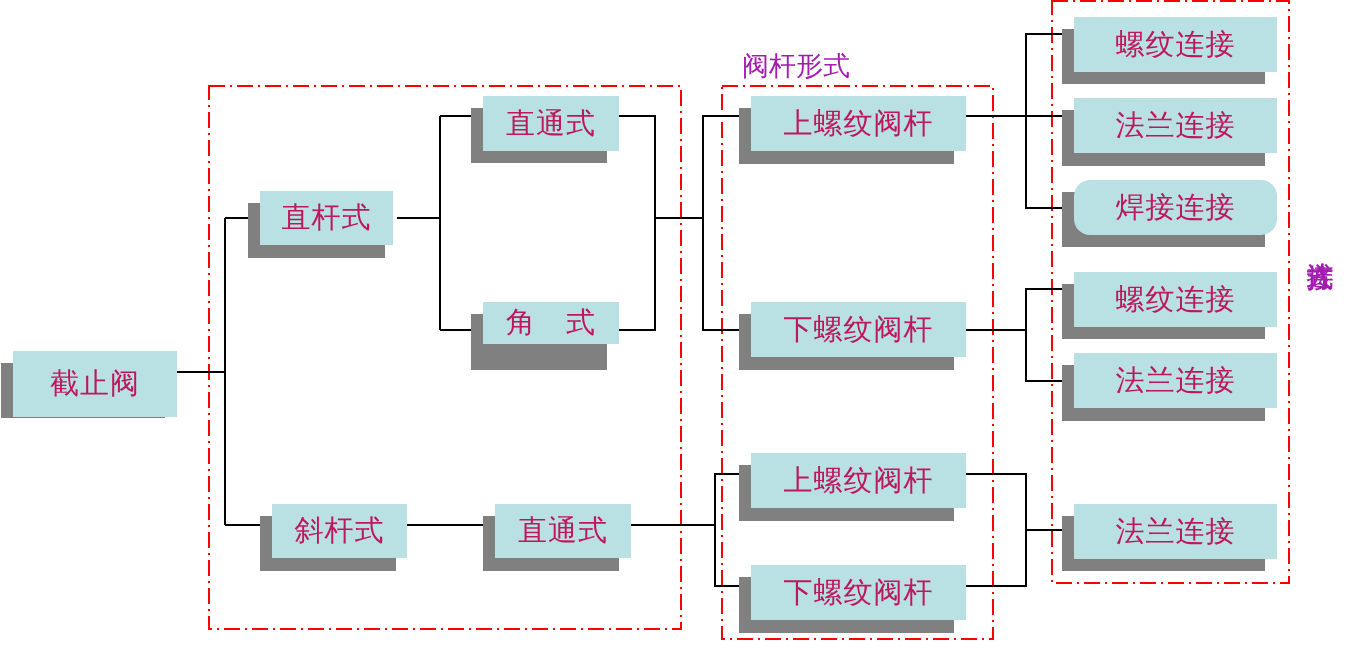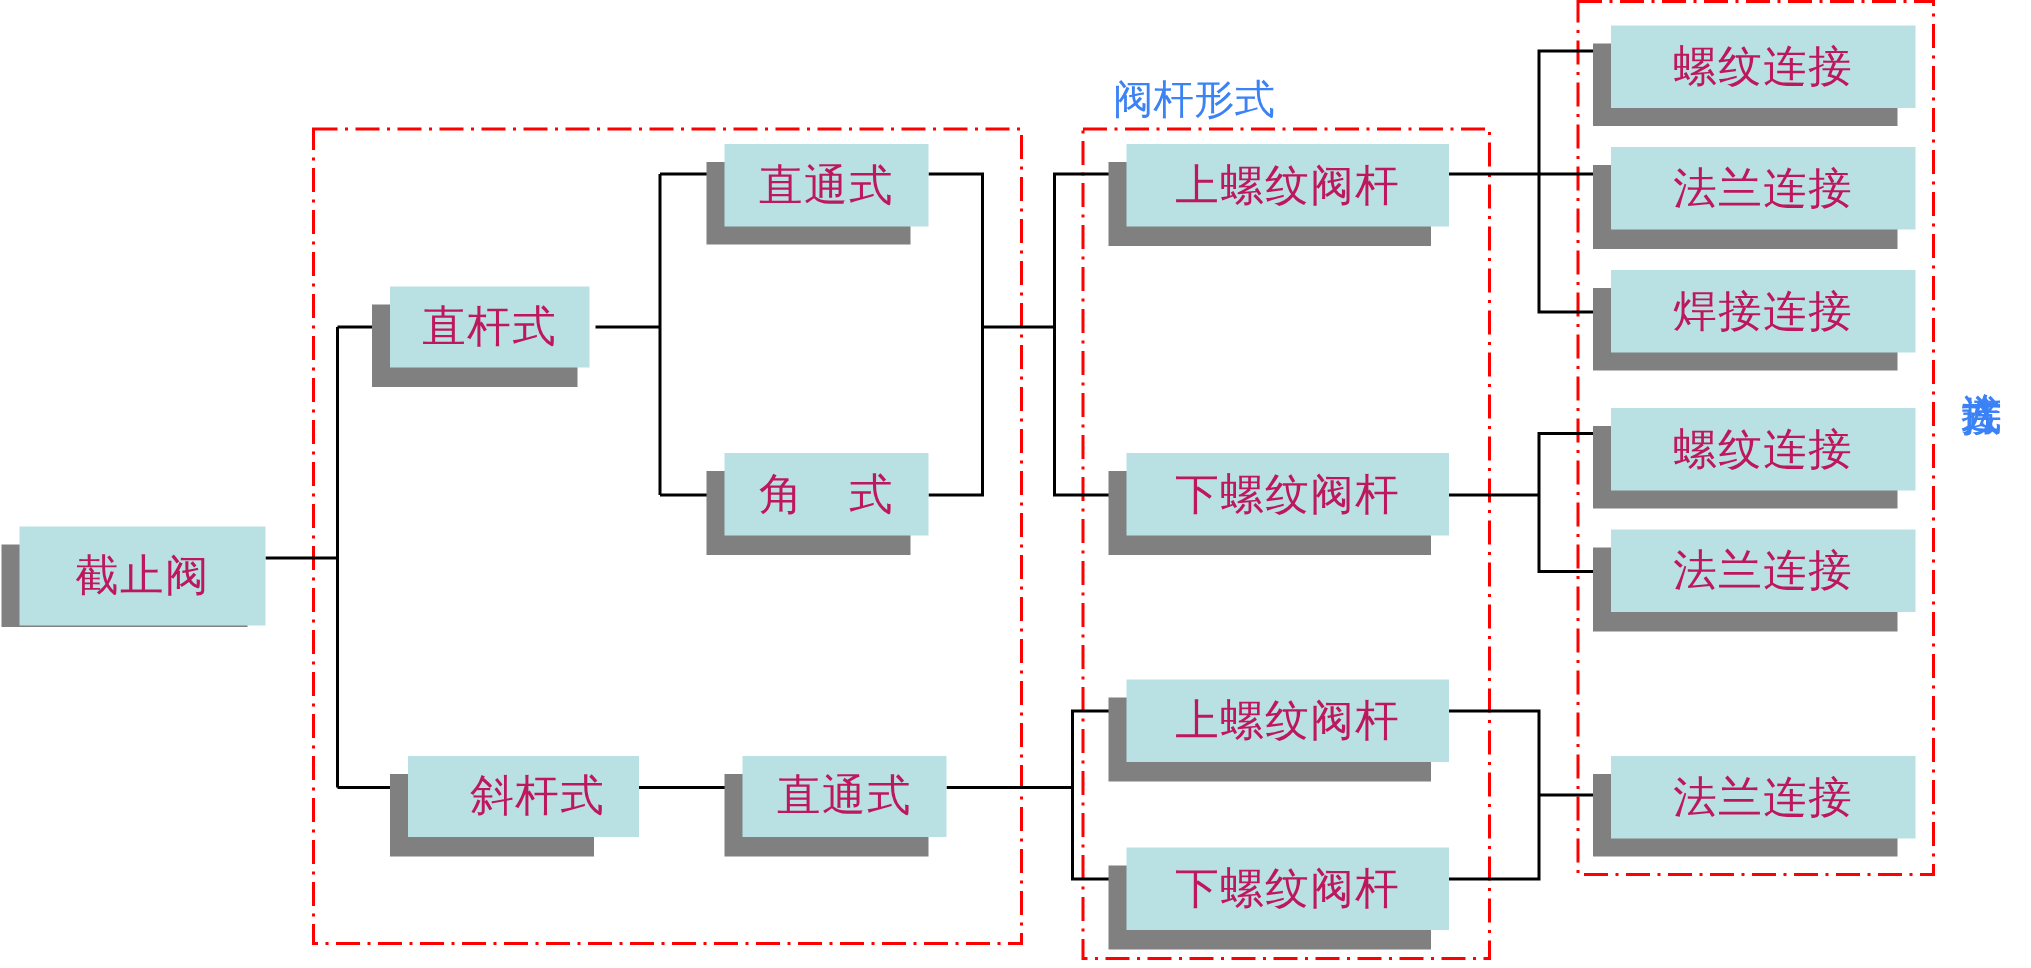--- a/index.html
+++ b/index.html
@@ -3,21 +3,21 @@
 <meta charset="utf-8">
 <style>
   html, body { margin: 0; padding: 0; background: #ffffff; }
   body { width: 1354px; height: 645px; position: relative; overflow: hidden;
          font-family: "DejaVu Serif", "Liberation Serif", serif; }
   #canvas { position: absolute; left: 0; top: 0; width: 1354px; height: 645px; }
   .node { position: absolute; }
   .node .shadow { position: absolute; background: #808080; }
   .node .face { position: absolute; background: #b9e0e3; display: flex; align-items: center; justify-content: center;
                 color: #be185d; font-size: 29px; letter-spacing: 1px; white-space: pre; }
-  .group-label { position: absolute; color: #3b82f6; font-size: 27px; white-space: nowrap; }
+  .group-label { position: absolute; color: #a21caf; font-size: 27px; white-space: nowrap; }
   .group-label.vertical { writing-mode: vertical-rl; text-orientation: upright; letter-spacing: 0px; line-height: 30px; }
   svg { position: absolute; left: 0; top: 0; }
 </style>
 </head>
 <body>
 
 <div id="canvas">
 
   <svg width="1354" height="645">
 
@@ -66,31 +66,31 @@
     <div class="face" style="left:13px; top:351px; width:164px; height:66px;">截止阀</div>
   </div>
 
   <div class="node">
     <div class="shadow" style="left:248px; top:203px; width:137px; height:55px;"></div>
     <div class="face" style="left:260px; top:191px; width:133px; height:54px;font-family:Liberation Serif, serif;">直杆式</div>
   </div>
 
   <div class="node">
     <div class="shadow" style="left:260px; top:516px; width:136px; height:55px;"></div>
-    <div class="face" style="left:272px; top:504px; width:135px; height:54px;padding-left:19px;">斜杆式</div>
+    <div class="face" style="left:272px; top:504px; width:135px; height:54px;">斜杆式</div>
   </div>
 
   <div class="node">
     <div class="shadow" style="left:471px; top:108px; width:136px; height:55px;"></div>
     <div class="face" style="left:483px; top:96px; width:136px; height:55px;">直通式</div>
   </div>
 
   <div class="node">
     <div class="shadow" style="left:471px; top:314px; width:136px; height:56px;"></div>
-    <div class="face" style="left:483px; top:302px; width:136px; height:55px;">角　式</div>
+    <div class="face" style="left:483px; top:302px; width:136px; height:42px;">角　式</div>
   </div>
 
   <div class="node">
     <div class="shadow" style="left:483px; top:516px; width:136px; height:55px;"></div>
     <div class="face" style="left:495px; top:504px; width:136px; height:54px;">直通式</div>
   </div>
 
   <div class="node">
     <div class="shadow" style="left:739px; top:108px; width:215px; height:56px;"></div>
     <div class="face" style="left:751px; top:96px; width:215px; height:55px;">上螺纹阀杆</div>
@@ -116,21 +116,21 @@
     <div class="face" style="left:1074px; top:17px; width:203px; height:55px;">螺纹连接</div>
   </div>
 
   <div class="node">
     <div class="shadow" style="left:1062px; top:110px; width:203px; height:56px;"></div>
     <div class="face" style="left:1074px; top:98px; width:203px; height:55px;">法兰连接</div>
   </div>
 
   <div class="node">
     <div class="shadow" style="left:1062px; top:192px; width:203px; height:55px;"></div>
-    <div class="face" style="left:1074px; top:180px; width:203px; height:55px;">焊接连接</div>
+    <div class="face" style="left:1074px; top:180px; width:203px; height:55px;border-radius:16px;">焊接连接</div>
   </div>
 
   <div class="node">
     <div class="shadow" style="left:1062px; top:284px; width:203px; height:55px;"></div>
     <div class="face" style="left:1074px; top:272px; width:203px; height:55px;">螺纹连接</div>
   </div>
 
   <div class="node">
     <div class="shadow" style="left:1062px; top:365px; width:203px; height:56px;"></div>
     <div class="face" style="left:1074px; top:353px; width:203px; height:55px;">法兰连接</div>

